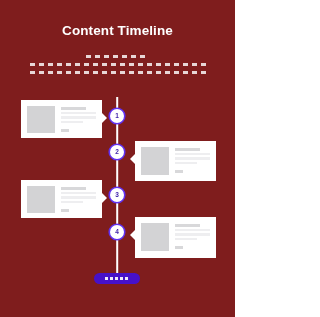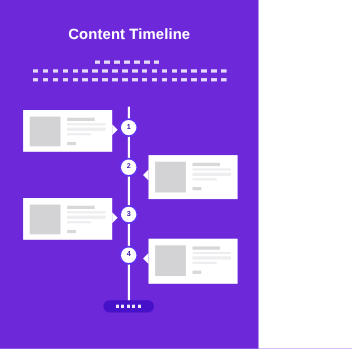--- a/index.html
+++ b/index.html
@@ -9,21 +9,21 @@
   body {
     width: 235px;
     height: 317px;
     overflow: hidden;
     font-family: "Liberation Sans", sans-serif;
   }
   #slide {
     position: relative;
     width: 235px;
     height: 317px;
-    background: #6d28d9;
+    background: #7f1d1d;
     overflow: hidden;
   }
 
   
   #title {
     position: absolute;
     top: 23px;
     left: 0;
     width: 235px;
     text-align: center;

